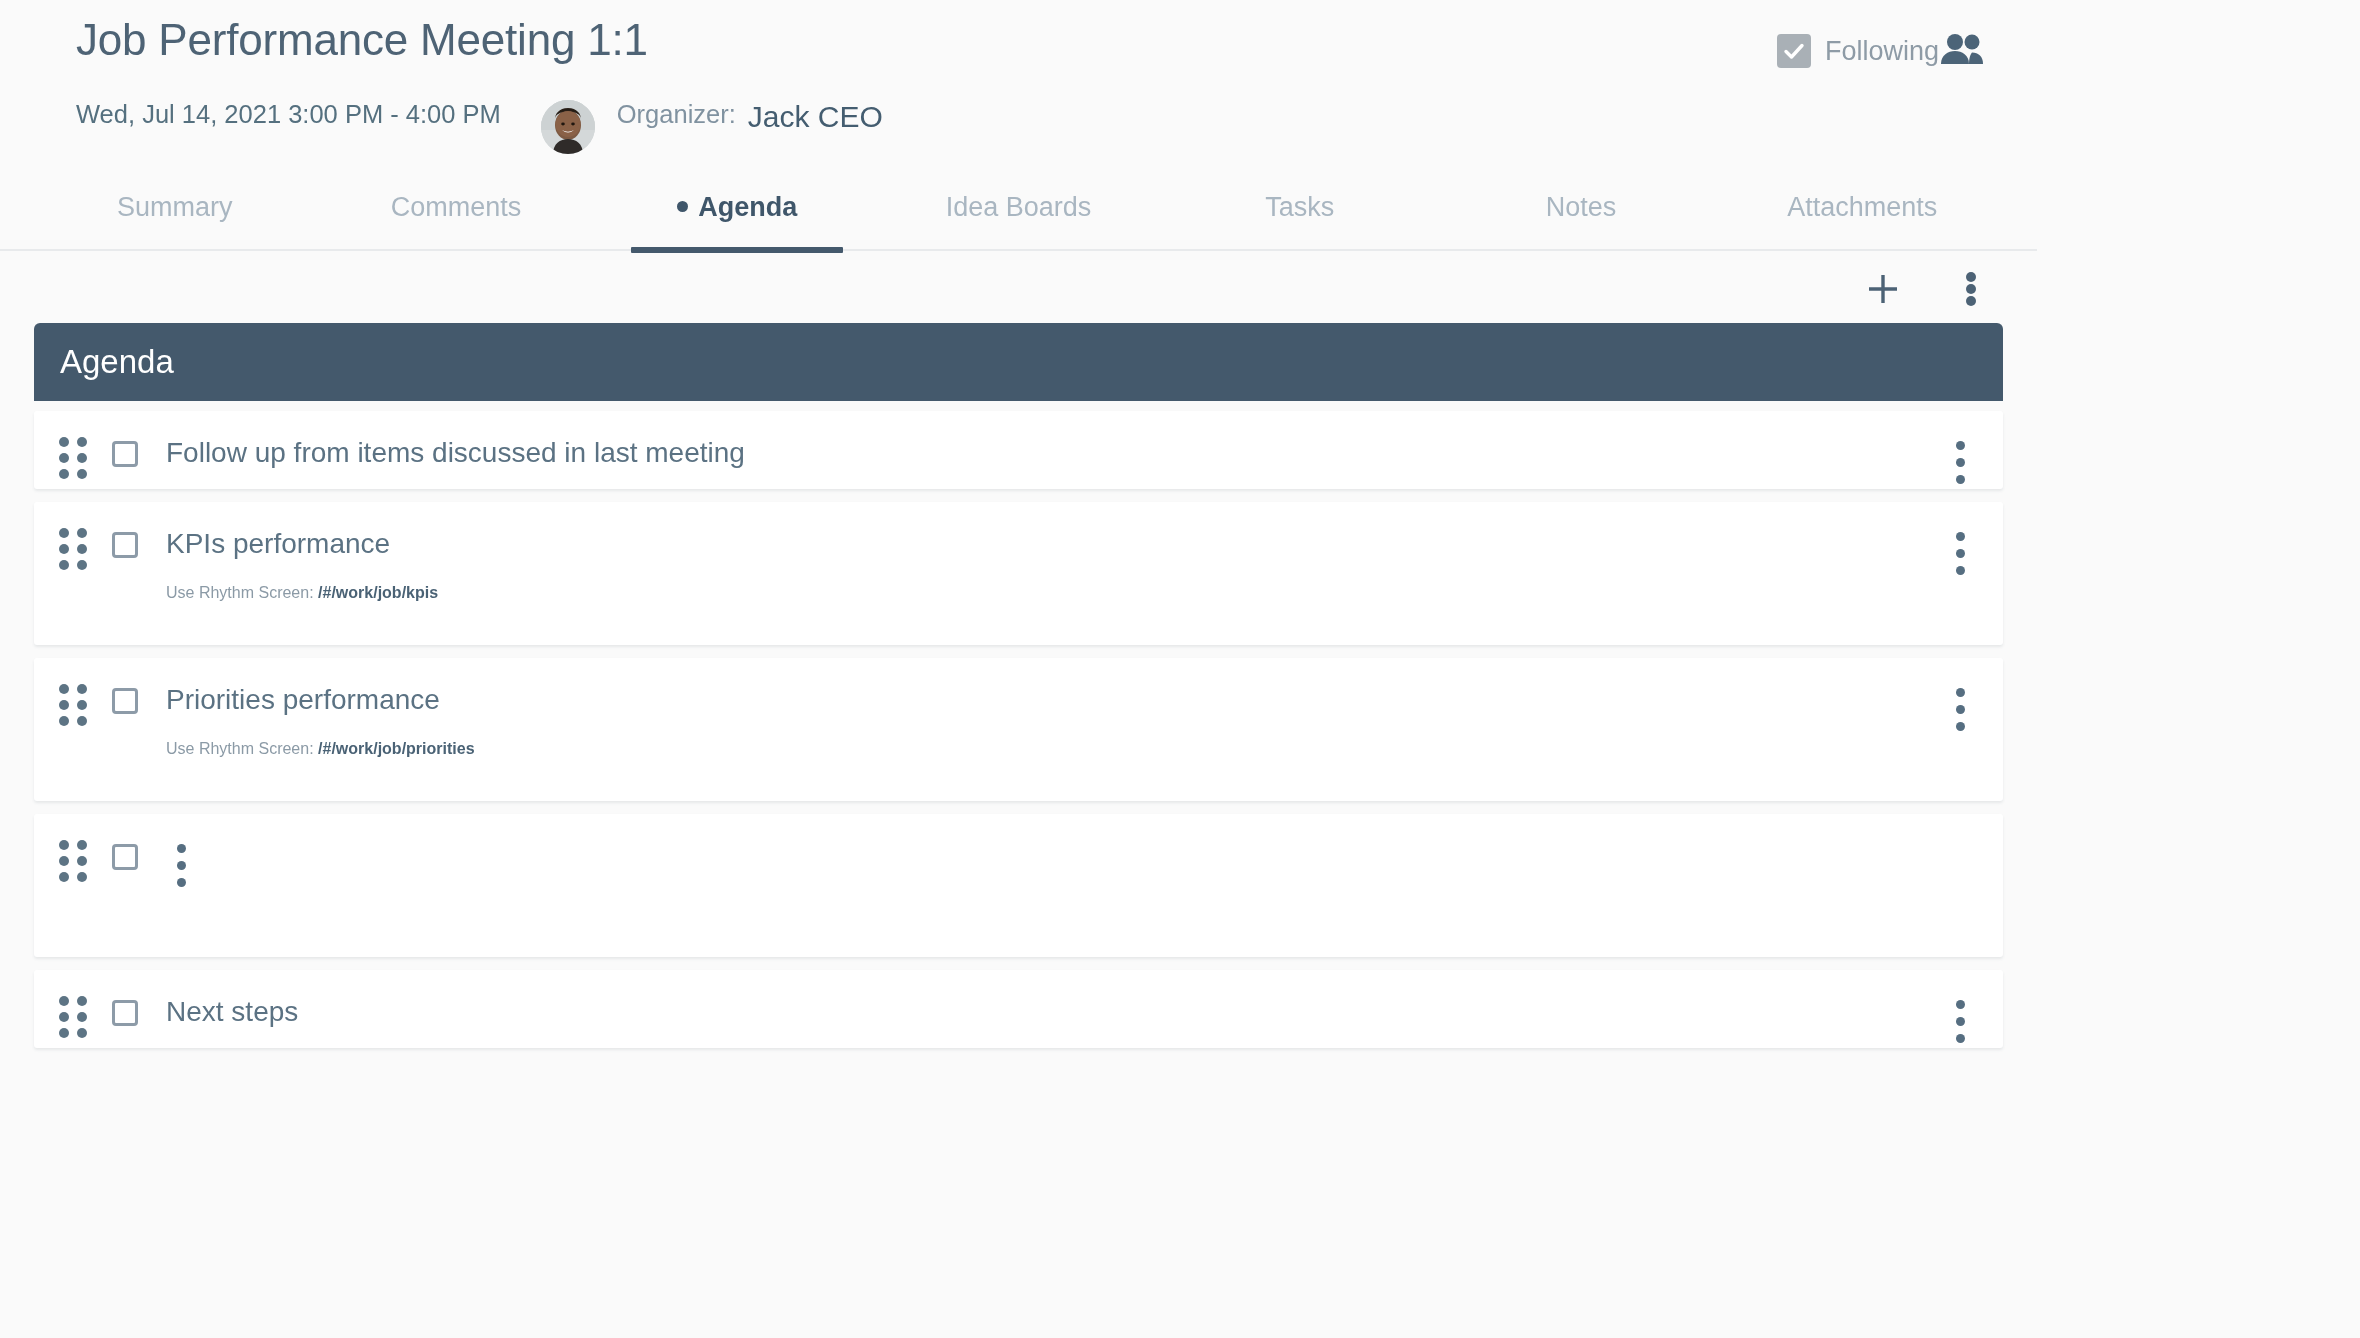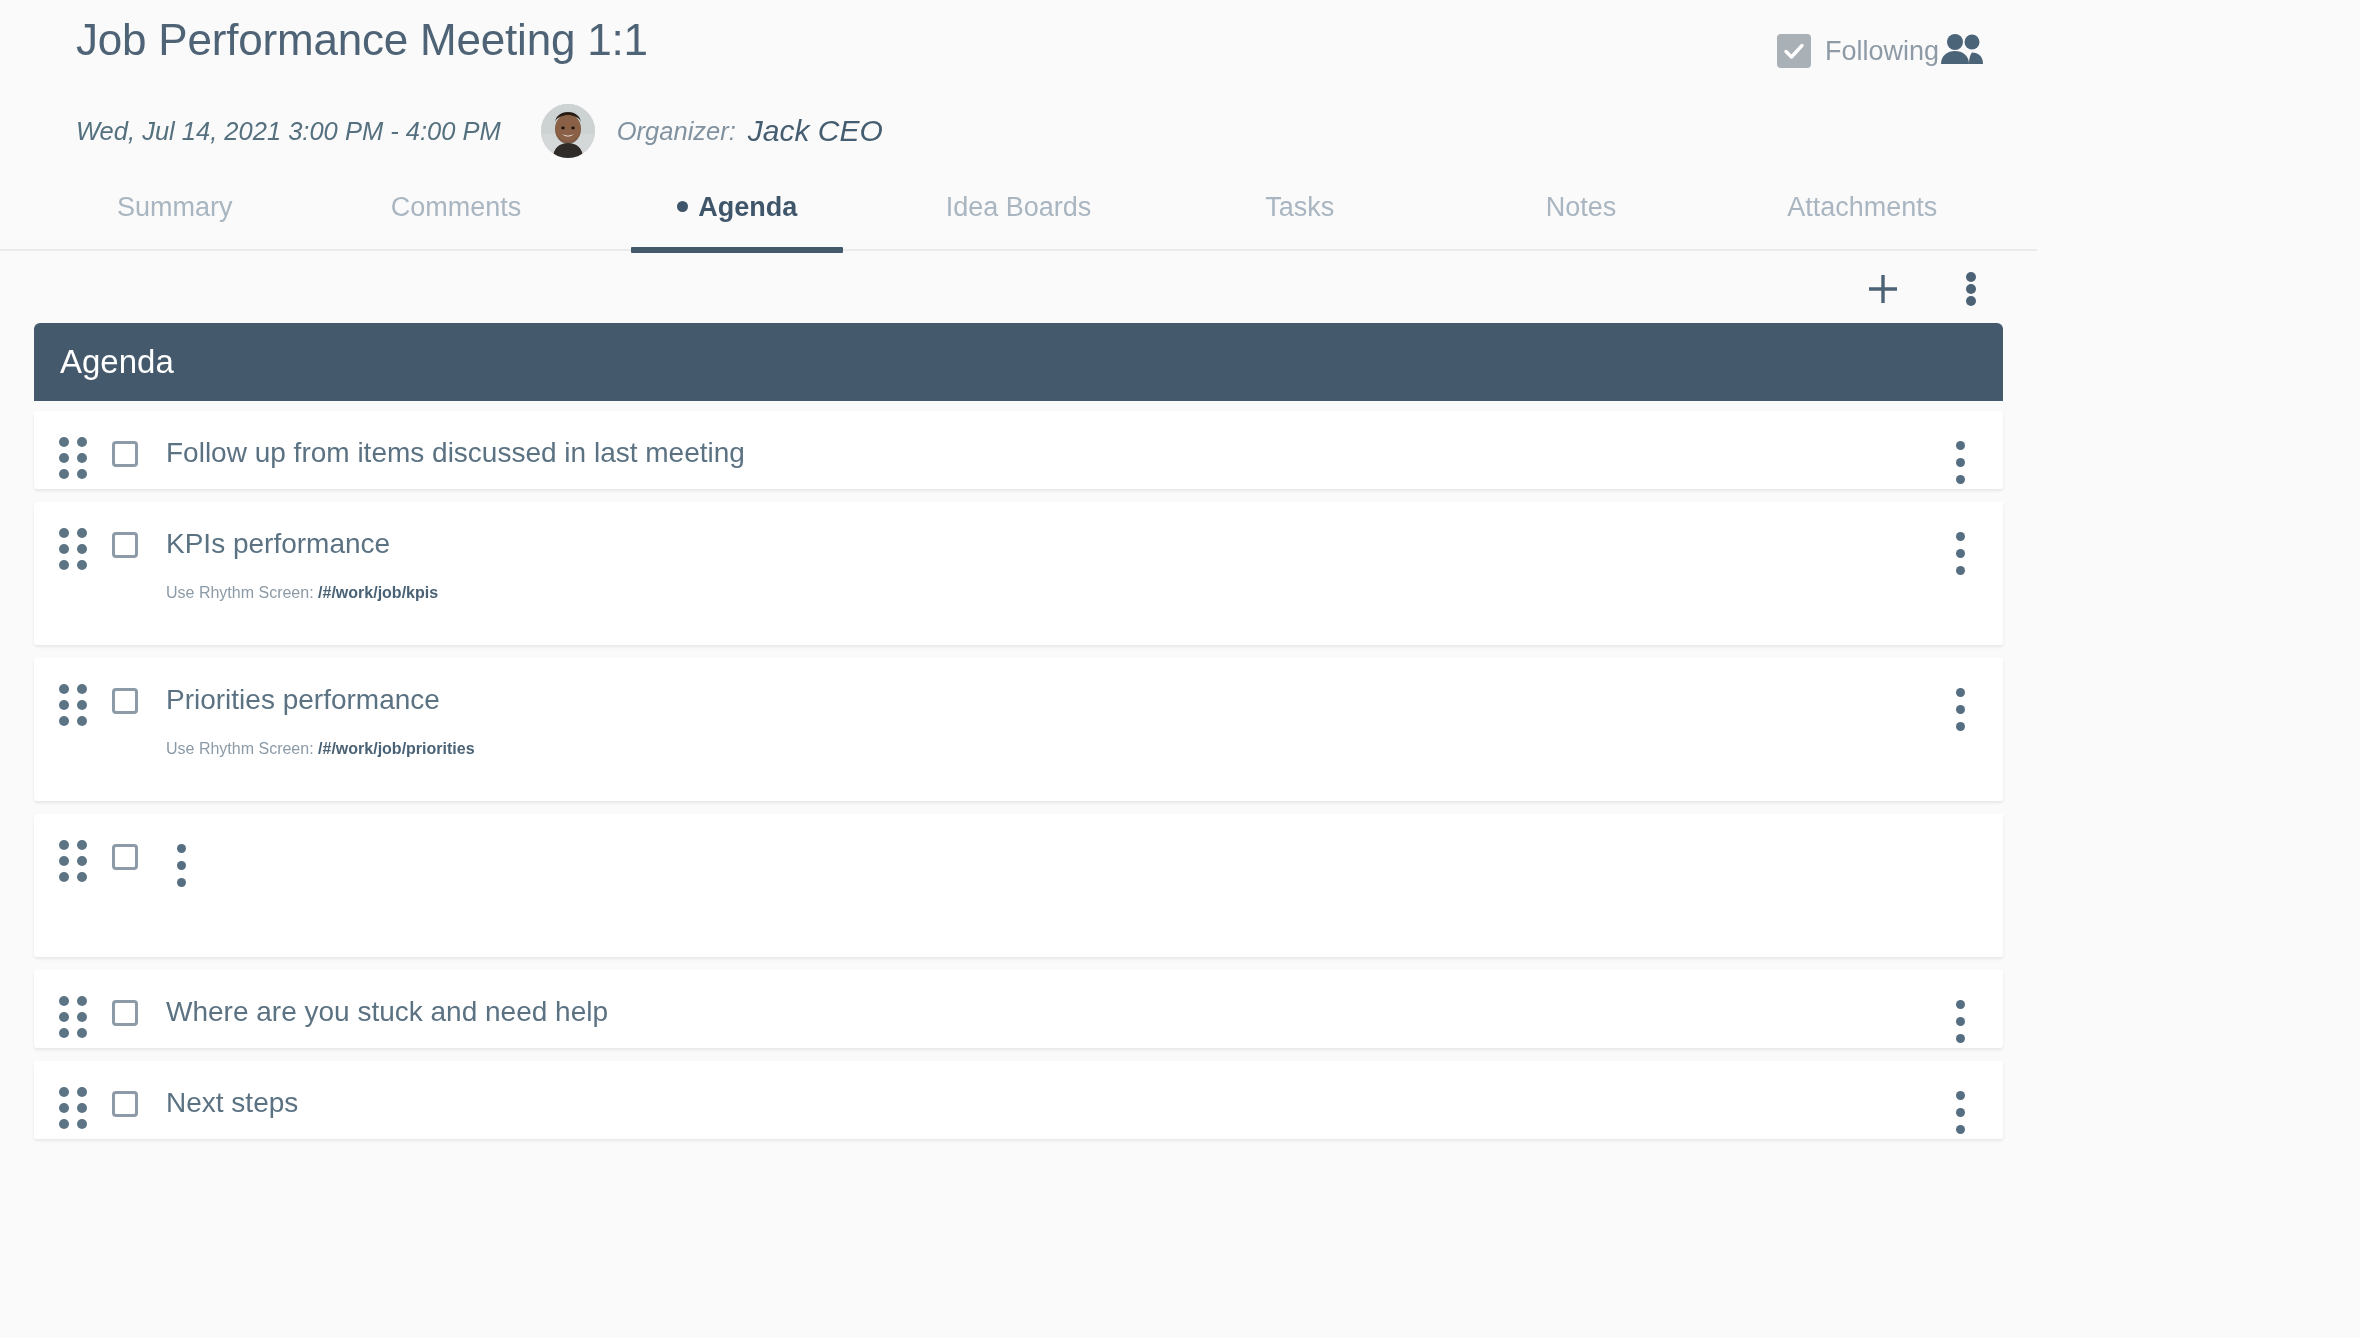--- a/index.html
+++ b/index.html
@@ -74,25 +74,24 @@
   .follow-label {
     font-size: 27px;
     color: #8e9ba6;
     font-weight: 400;
   }
 
   .people-icon { display: block; }
 
   .meta-row {
     display: flex;
-    align-items: center;
+    align-items: flex-start;
     padding-left: 42px;
     margin-top: 30px;
     height: 62px;
-    font-style: italic;
   }
 
   .meta-date {
     font-size: 25.5px;
     color: #55707f;
     font-weight: 400;
     white-space: nowrap;
   }
 
   .avatar {
@@ -498,64 +497,41 @@
         <div class="row-checkbox"></div>
         <div class="row-menu">
           <span class="vdots">
               <i></i>
               <i></i>
               <i></i>
             </span>
         </div>
       </div>
 
+
       <div class="row">
         <div class="drag-handle">
           <span class="dots-grid">
               <i></i>
               <i></i>
               <i></i>
               <i></i>
               <i></i>
               <i></i>
             </span>
         </div>
         <div class="row-checkbox"></div>
         <div class="row-body">
-          <div class="row-title">Where are you stuck and need help</div>
+          <div class="row-title">Next steps</div>
         </div>
         <div class="row-menu">
           <span class="vdots">
               <i></i>
               <i></i>
               <i></i>
             </span>
         </div>
       </div>
 
-      <div class="row">
-        <div class="drag-handle">
-          <span class="dots-grid">
-              <i></i>
-              <i></i>
-              <i></i>
-              <i></i>
-              <i></i>
-              <i></i>
-            </span>
-        </div>
-        <div class="row-checkbox"></div>
-        <div class="row-body">
-          <div class="row-title">Next steps</div>
-        </div>
-        <div class="row-menu">
-          <span class="vdots">
-              <i></i>
-              <i></i>
-              <i></i>
-            </span>
-        </div>
-      </div>
-
     </div>
   </div>
 
 </div>
 
 </body></html>

